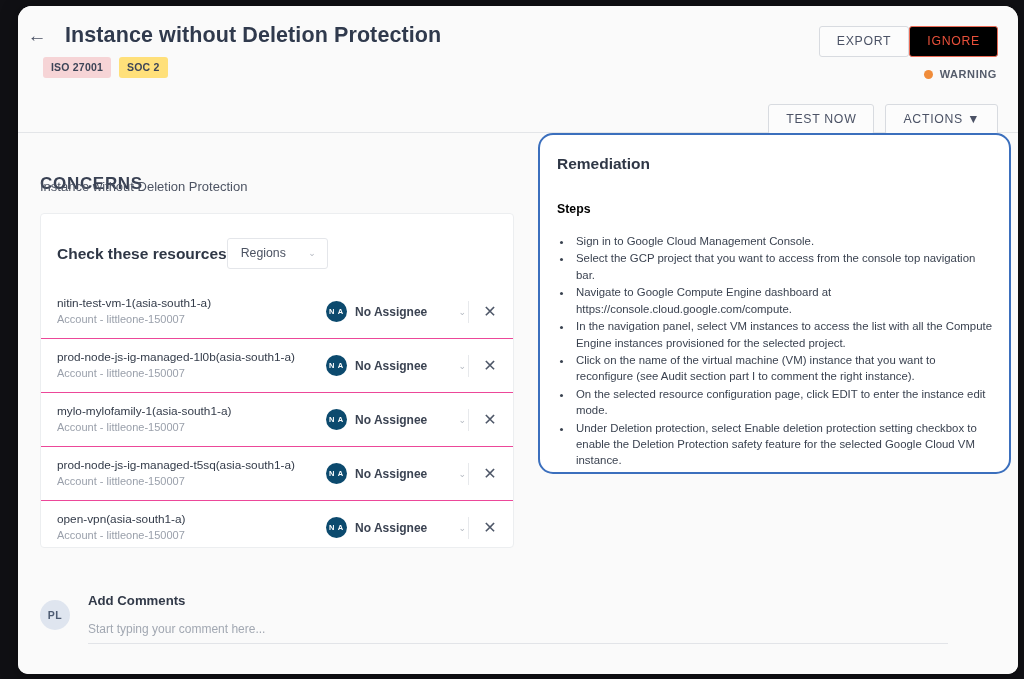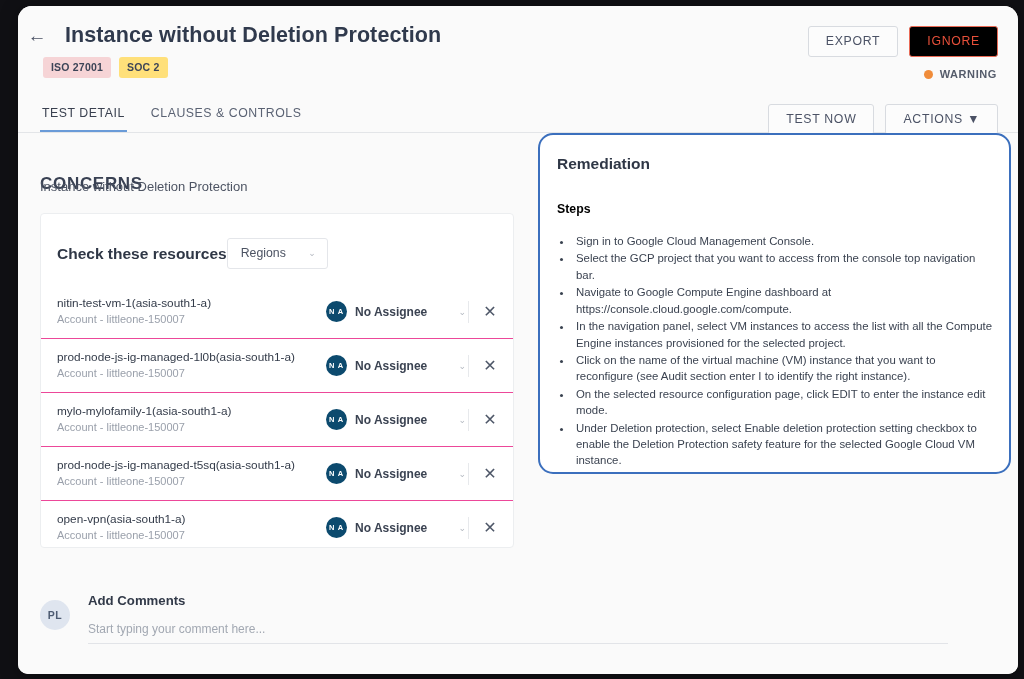--- a/index.html
+++ b/index.html
@@ -71,21 +71,21 @@
   .tab {
     font-size: 12.3px;
     letter-spacing: .55px;
     color: #5a6273;
     padding: 7px 2px 10px;
     border-bottom: 2.5px solid transparent;
     cursor: pointer;
   }
   .tab.active { color: #39404f; border-bottom-color: #6a9bd8; }
 
-  .hdr-btns { position: absolute; right: 20px; top: 20px; display: flex; gap: 11px; }
+  .hdr-btns { position: absolute; right: 20px; top: 20px; display: flex; }
 
   .btn {
     font-size: 12.3px;
     letter-spacing: .7px;
     padding: 7px 17px 8px;
     background: #fcfcfc;
     border: 1px solid #d8dbe0;
     border-radius: 3px;
     color: #4b5costs;
     color: #4b5265;
@@ -228,24 +228,20 @@
     <div class="back-row">
       <div class="back-arrow">←</div>
       <div class="page-title">Instance without Deletion Protection</div>
     </div>
 
     <div class="badges">
       <span class="badge iso">ISO 27001</span>
       <span class="badge soc2">SOC 2</span>
     </div>
 
-    <div class="tabs">
-      <div class="tab active">TEST DETAIL</div>
-      <div class="tab">CLAUSES &amp; CONTROLS</div>
-    </div>
 
     <div class="hdr-btns">
       <button class="btn">EXPORT</button>
       <button class="btn danger">IGNORE</button>
     </div>
 
     <div class="status-row">
       <span class="status-dot"></span>
       <span class="status-txt">WARNING</span>
     </div>
@@ -346,21 +342,21 @@
     </div>
 
     <div class="remediation">
       <div class="remed-title">Remediation</div>
       <div class="remed-steps">Steps</div>
       <ul class="remed-list" id="remed-list">
           <li>Sign in to Google Cloud Management Console.</li>
           <li>Select the GCP project that you want to access from the console top navigation bar.</li>
           <li>Navigate to Google Compute Engine dashboard at https://console.cloud.google.com/compute.</li>
           <li>In the navigation panel, select VM instances to access the list with all the Compute Engine instances provisioned for the selected project.</li>
-          <li>Click on the name of the virtual machine (VM) instance that you want to reconfigure (see Audit section enter I to identify the right instance).</li>
+          <li>Click on the name of the virtual machine (VM) instance that you want to reconfigure (see Audit section part I to comment the right instance).</li>
           <li>On the selected resource configuration page, click EDIT to enter the instance edit mode.</li>
           <li>Under Deletion protection, select Enable deletion protection setting checkbox to enable the Deletion Protection safety feature for the selected Google Cloud VM instance.</li>
           <li>Click Save to apply the configuration changes.</li>
         </ul>
     </div>
 
     <div class="comments">
       <div class="comment-avatar">PL</div>
       <div class="comment-col">
         <div class="comment-title">Add Comments</div>

